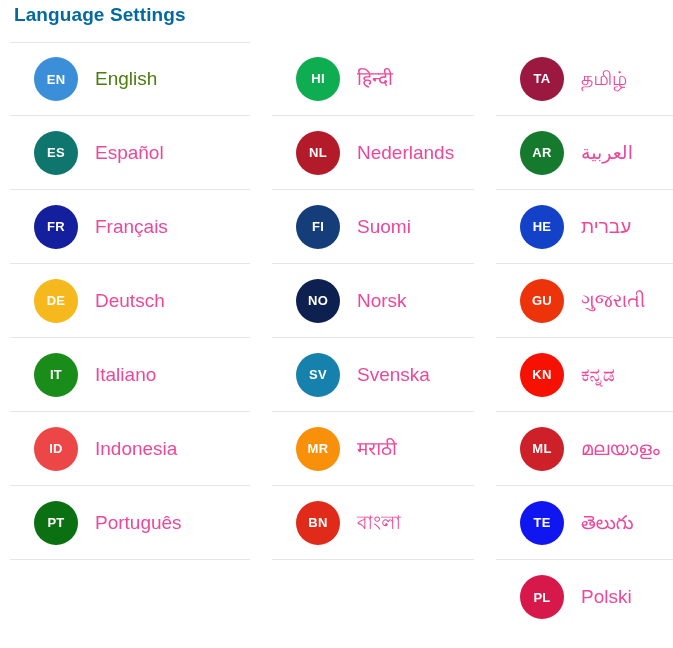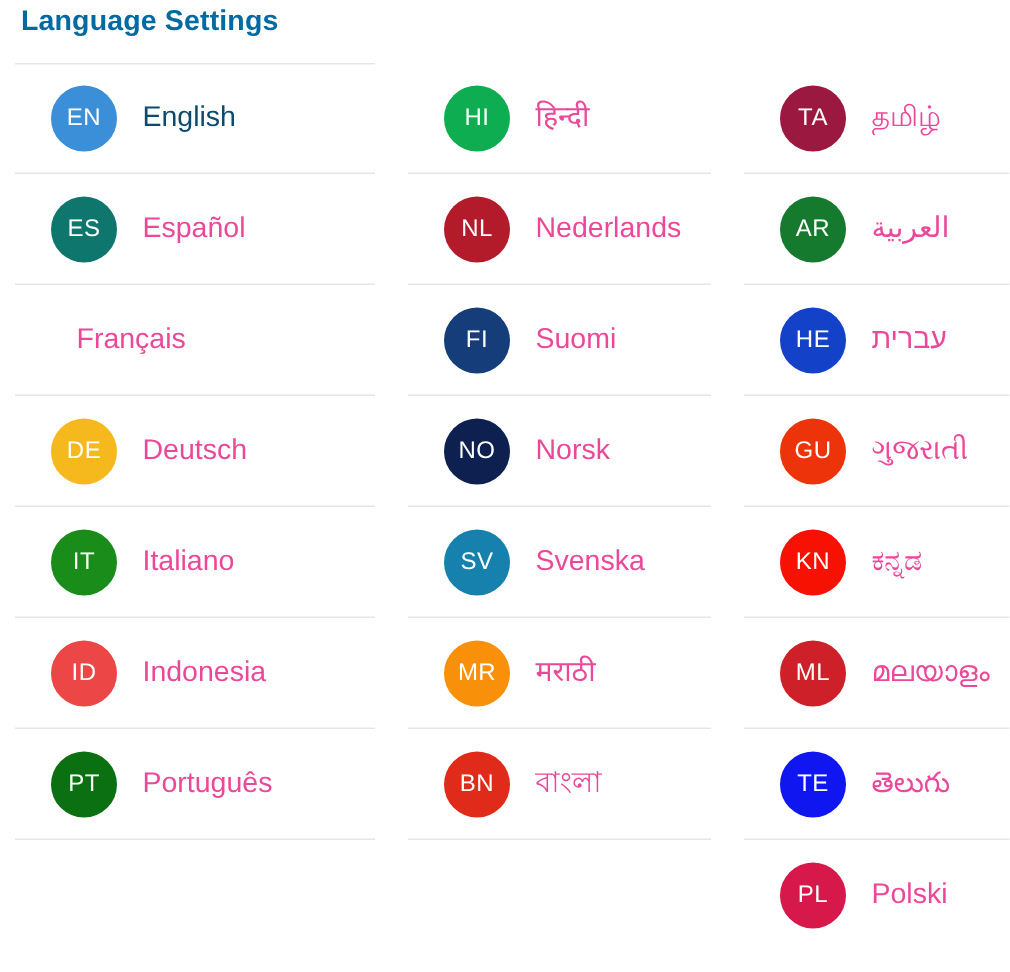--- a/index.html
+++ b/index.html
@@ -74,38 +74,38 @@
   
   .lang-badge {
     flex: 0 0 auto;
     width: 44px;
     height: 44px;
     border-radius: 50%;
     display: flex;
     align-items: center;
     justify-content: center;
     color: #ffffff;
-    font-size: 16px;
-    font-weight: normal;
+    font-size: 13px;
+    font-weight: bold;
     letter-spacing: 0.3px;
     line-height: 1;
     user-select: none;
   }
 
   
   .lang-label {
     margin-left: 17px;
     font-size: 19px;
     line-height: 24px;
     color: #ec4899;
     white-space: nowrap;
     overflow: visible;
   }
   .lang-label.current {
-    color: #0c4a6e;
+    color: #4d7c0f;
   }
 </style>
 </head>
 <body>
 
 <div id="page">
 
   <div class="page-title">Language Settings</div>
 
   <div class="lang-columns">
@@ -113,20 +113,21 @@
   <div class="lang-column col-0">
         <div class="lang-row">
           <span class="lang-badge" style="background: rgb(59, 142, 216);">EN</span>
           <span class="lang-label current">English</span>
         </div>
         <div class="lang-row">
           <span class="lang-badge" style="background: #0f766e;">ES</span>
           <span class="lang-label">Español</span>
         </div>
         <div class="lang-row">
+          <span class="lang-badge" style="background: rgb(20, 31, 158);">FR</span>
           <span class="lang-label">Français</span>
         </div>
         <div class="lang-row">
           <span class="lang-badge" style="background: rgb(245, 185, 30);">DE</span>
           <span class="lang-label">Deutsch</span>
         </div>
         <div class="lang-row">
           <span class="lang-badge" style="background: rgb(26, 140, 26);">IT</span>
           <span class="lang-label">Italiano</span>
         </div>

